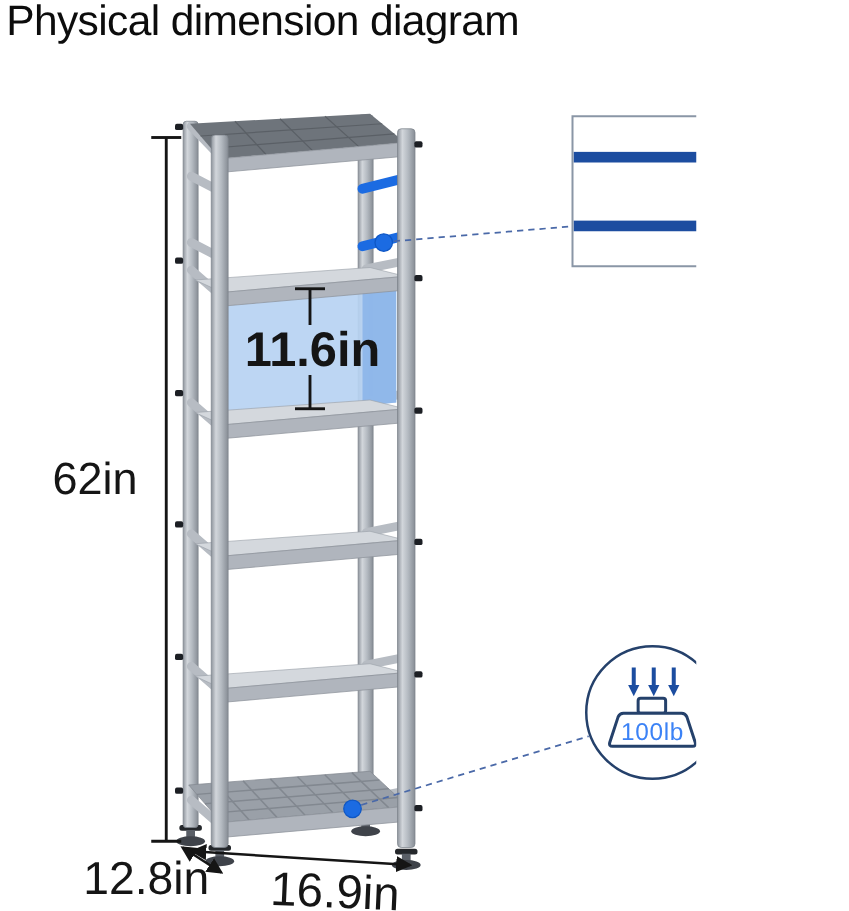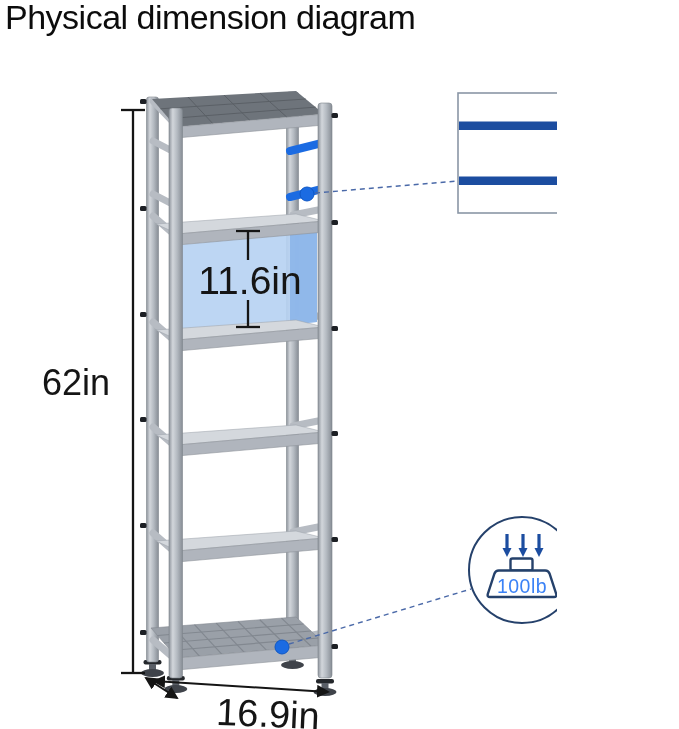--- a/index.html
+++ b/index.html
@@ -12,21 +12,21 @@
   html,body{margin:0;padding:0;background:#fff;}
   #stage{
     position:relative;width:557px;height:729px;background:#fff;overflow:hidden;
     font-family:"Liberation Sans", sans-serif;color:var(--ink);
   }
   #stage svg{position:absolute;left:0;top:0;}
   .ovl{position:absolute;white-space:nowrap;}
   .page-title{left:5px;top:-2px;font-size:34px;letter-spacing:-0.5px;color:#0c0c0c;}
   .dim{color:#151515;}
   .dim-height{left:28px;top:362px;width:96px;text-align:center;font-size:36px;}
-  .dim-spacing{left:170px;top:259px;width:160px;text-align:center;font-size:39px;}
+  .dim-spacing{left:170px;top:259px;width:160px;text-align:center;font-size:39px;font-weight:bold;}
   .dim-depth{left:58px;top:682px;width:118px;text-align:center;font-size:37px;}
   .dim-width{left:205px;top:693px;width:126px;text-align:center;font-size:38px;transform:rotate(2.5deg);}
   .caption{color:var(--accent-orange);font-size:24.5px;line-height:40px;text-align:center;letter-spacing:-0.3px;}
   .cap-railing{left:396px;top:229px;width:240px;}
   .cap-load{left:348px;top:632px;width:330px;}
   .badge-label{left:489px;top:575px;width:66px;text-align:center;font-size:19.5px;color:#3b82f6;letter-spacing:0.5px;}
   
   .post{fill:url(#postGrad);stroke:#7e848c;stroke-width:0.6;}
   .sliver{fill:#d4d8dd;stroke:#9aa0a8;stroke-width:0.5;}
   .bar{fill:#b0b5bd;stroke:#8e939b;stroke-width:0.6;}
@@ -210,20 +210,21 @@
       <rect class="outline-navy" x="510.5" y="558.5" width="22" height="12" rx="2"></rect>
       <path class="outline-navy" d="M490,597 Q487,597 487.8,594 L494.5,573.5 Q495.6,570.5 498.8,570.5 L545.2,570.5 Q548.4,570.5 549.5,573.5 L556.2,594 Q557,597 554,597 Z"></path>
     </g>
   </g>
 </svg>
 
 <div class="ovl page-title">Physical dimension diagram</div>
 
 <div class="ovl dim dim-height">62in</div>
 <div class="ovl dim dim-spacing">11.6in</div>
+<div class="ovl dim dim-depth">12.8in</div>
 <div class="ovl dim dim-width">16.9in</div>
 
 <div class="ovl caption cap-railing">
 </div>
 
 <div class="ovl badge-label">100lb</div>
 
 
 </div>
 

